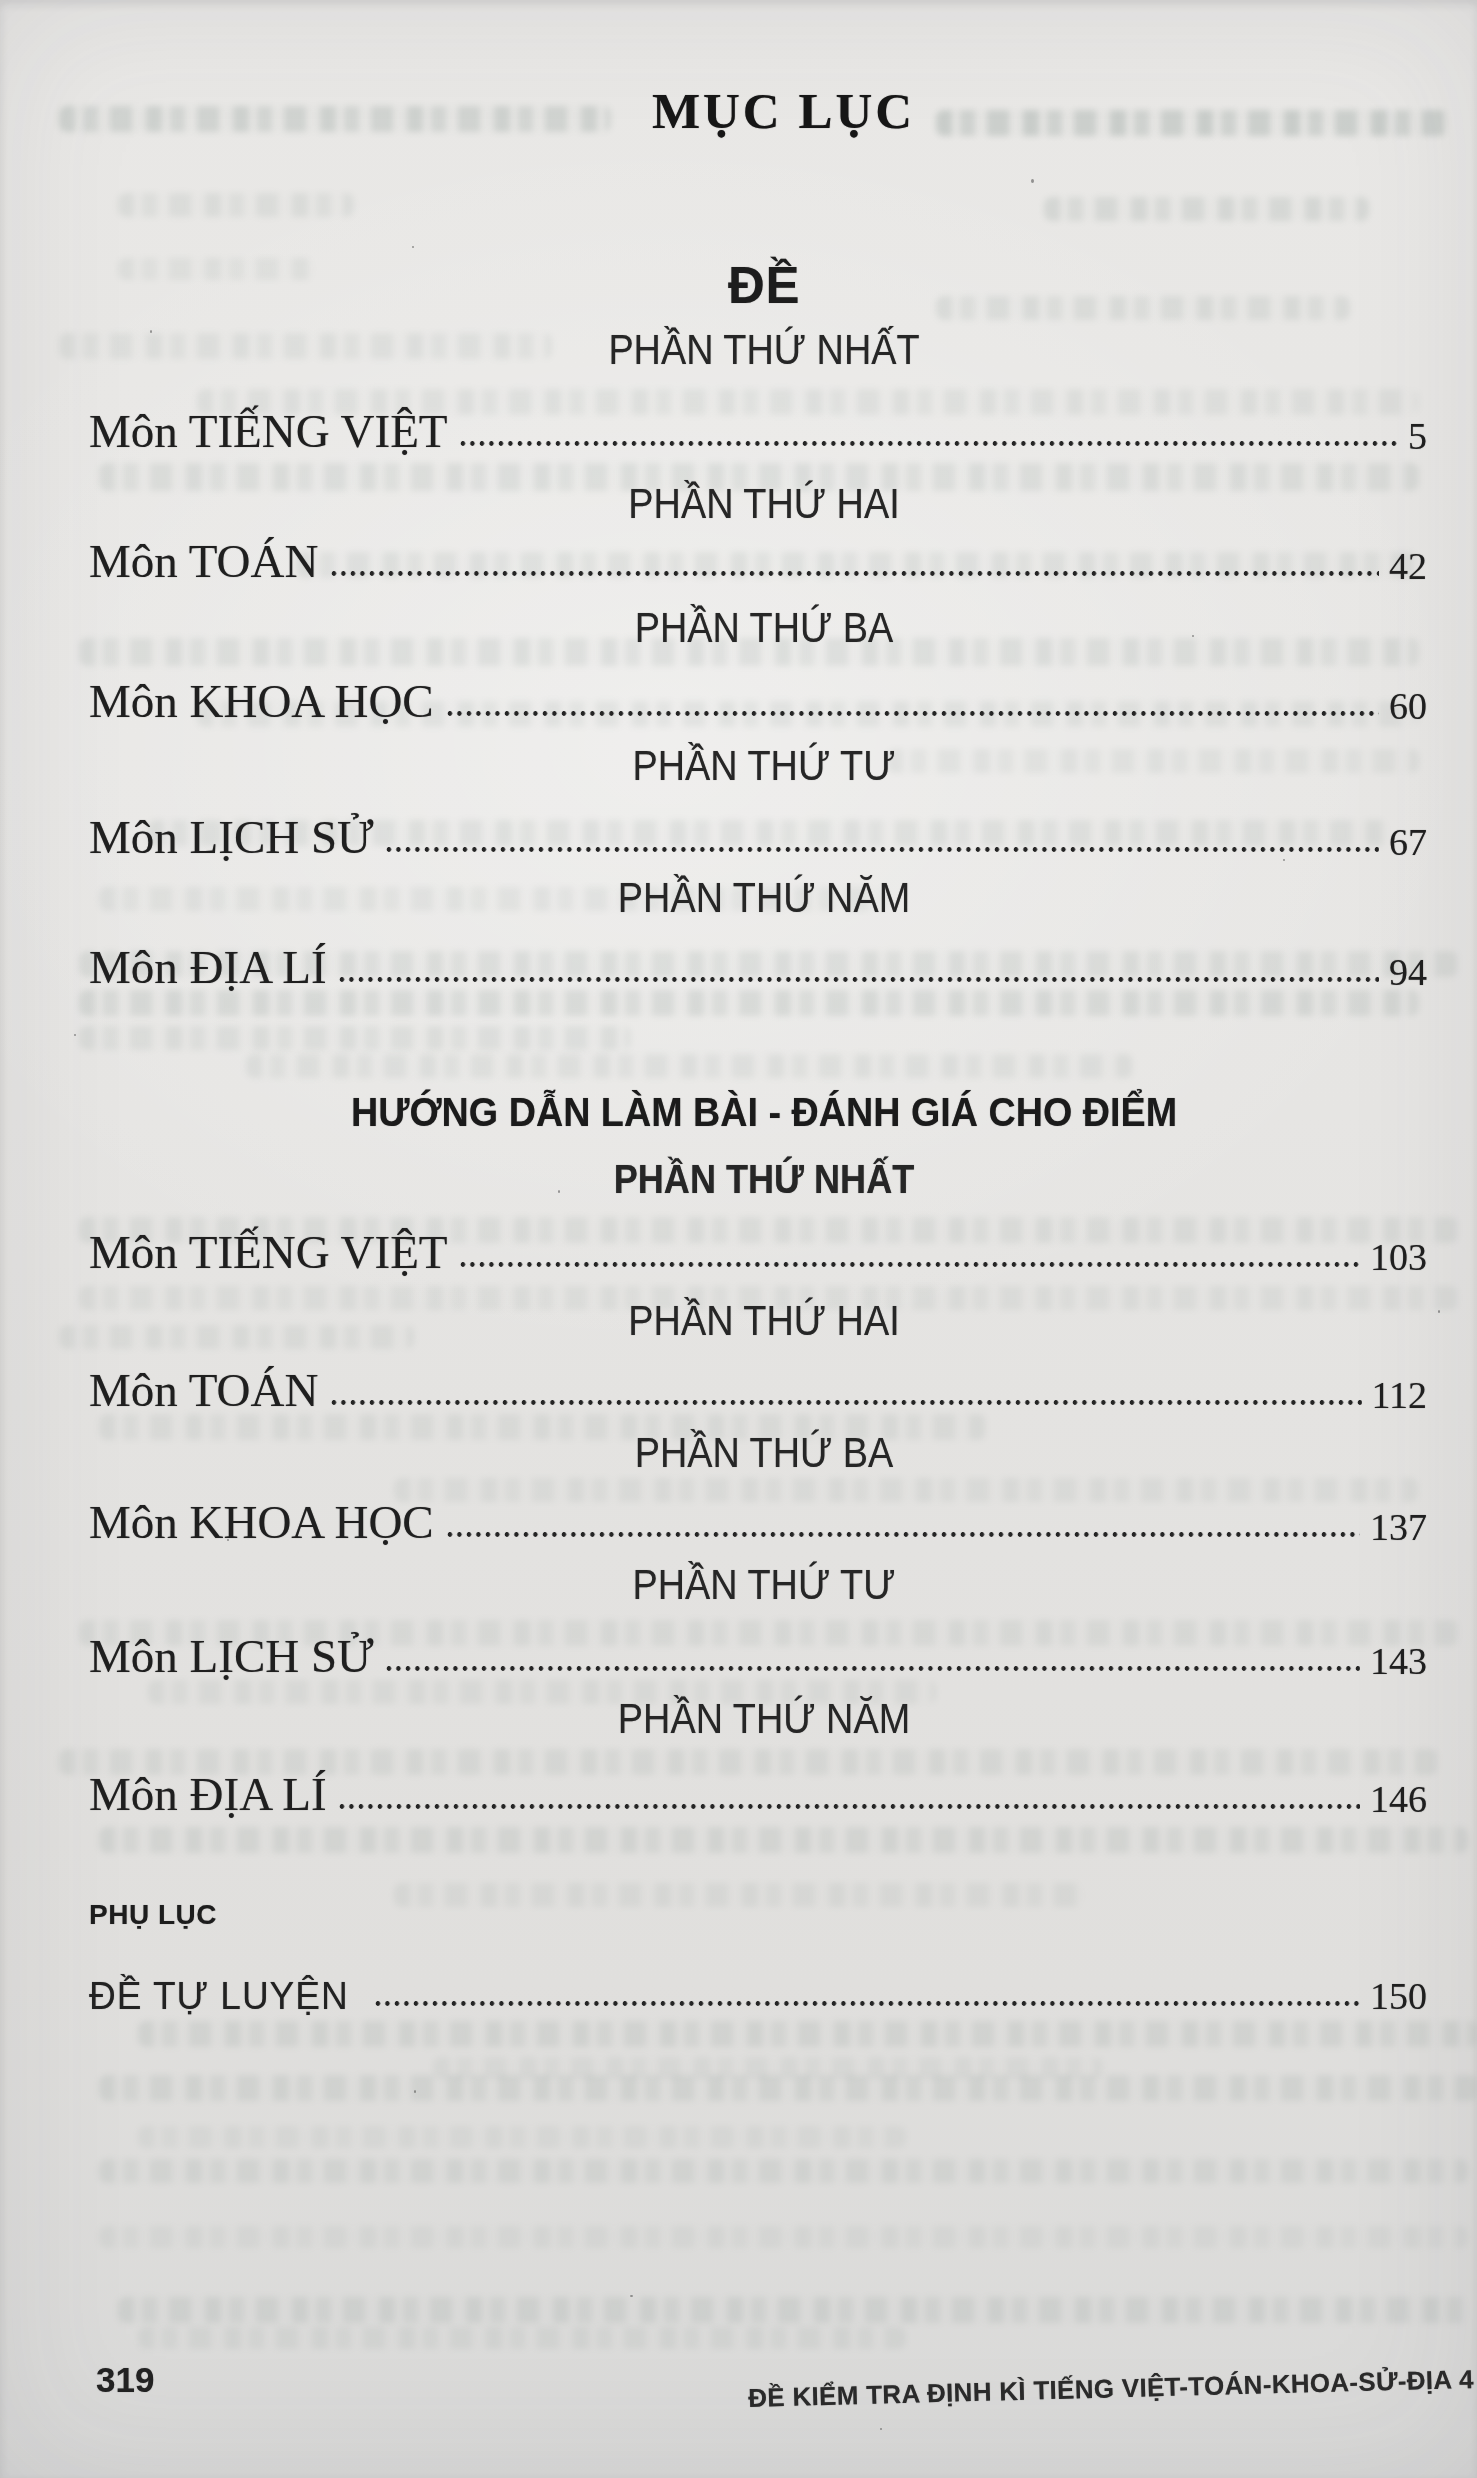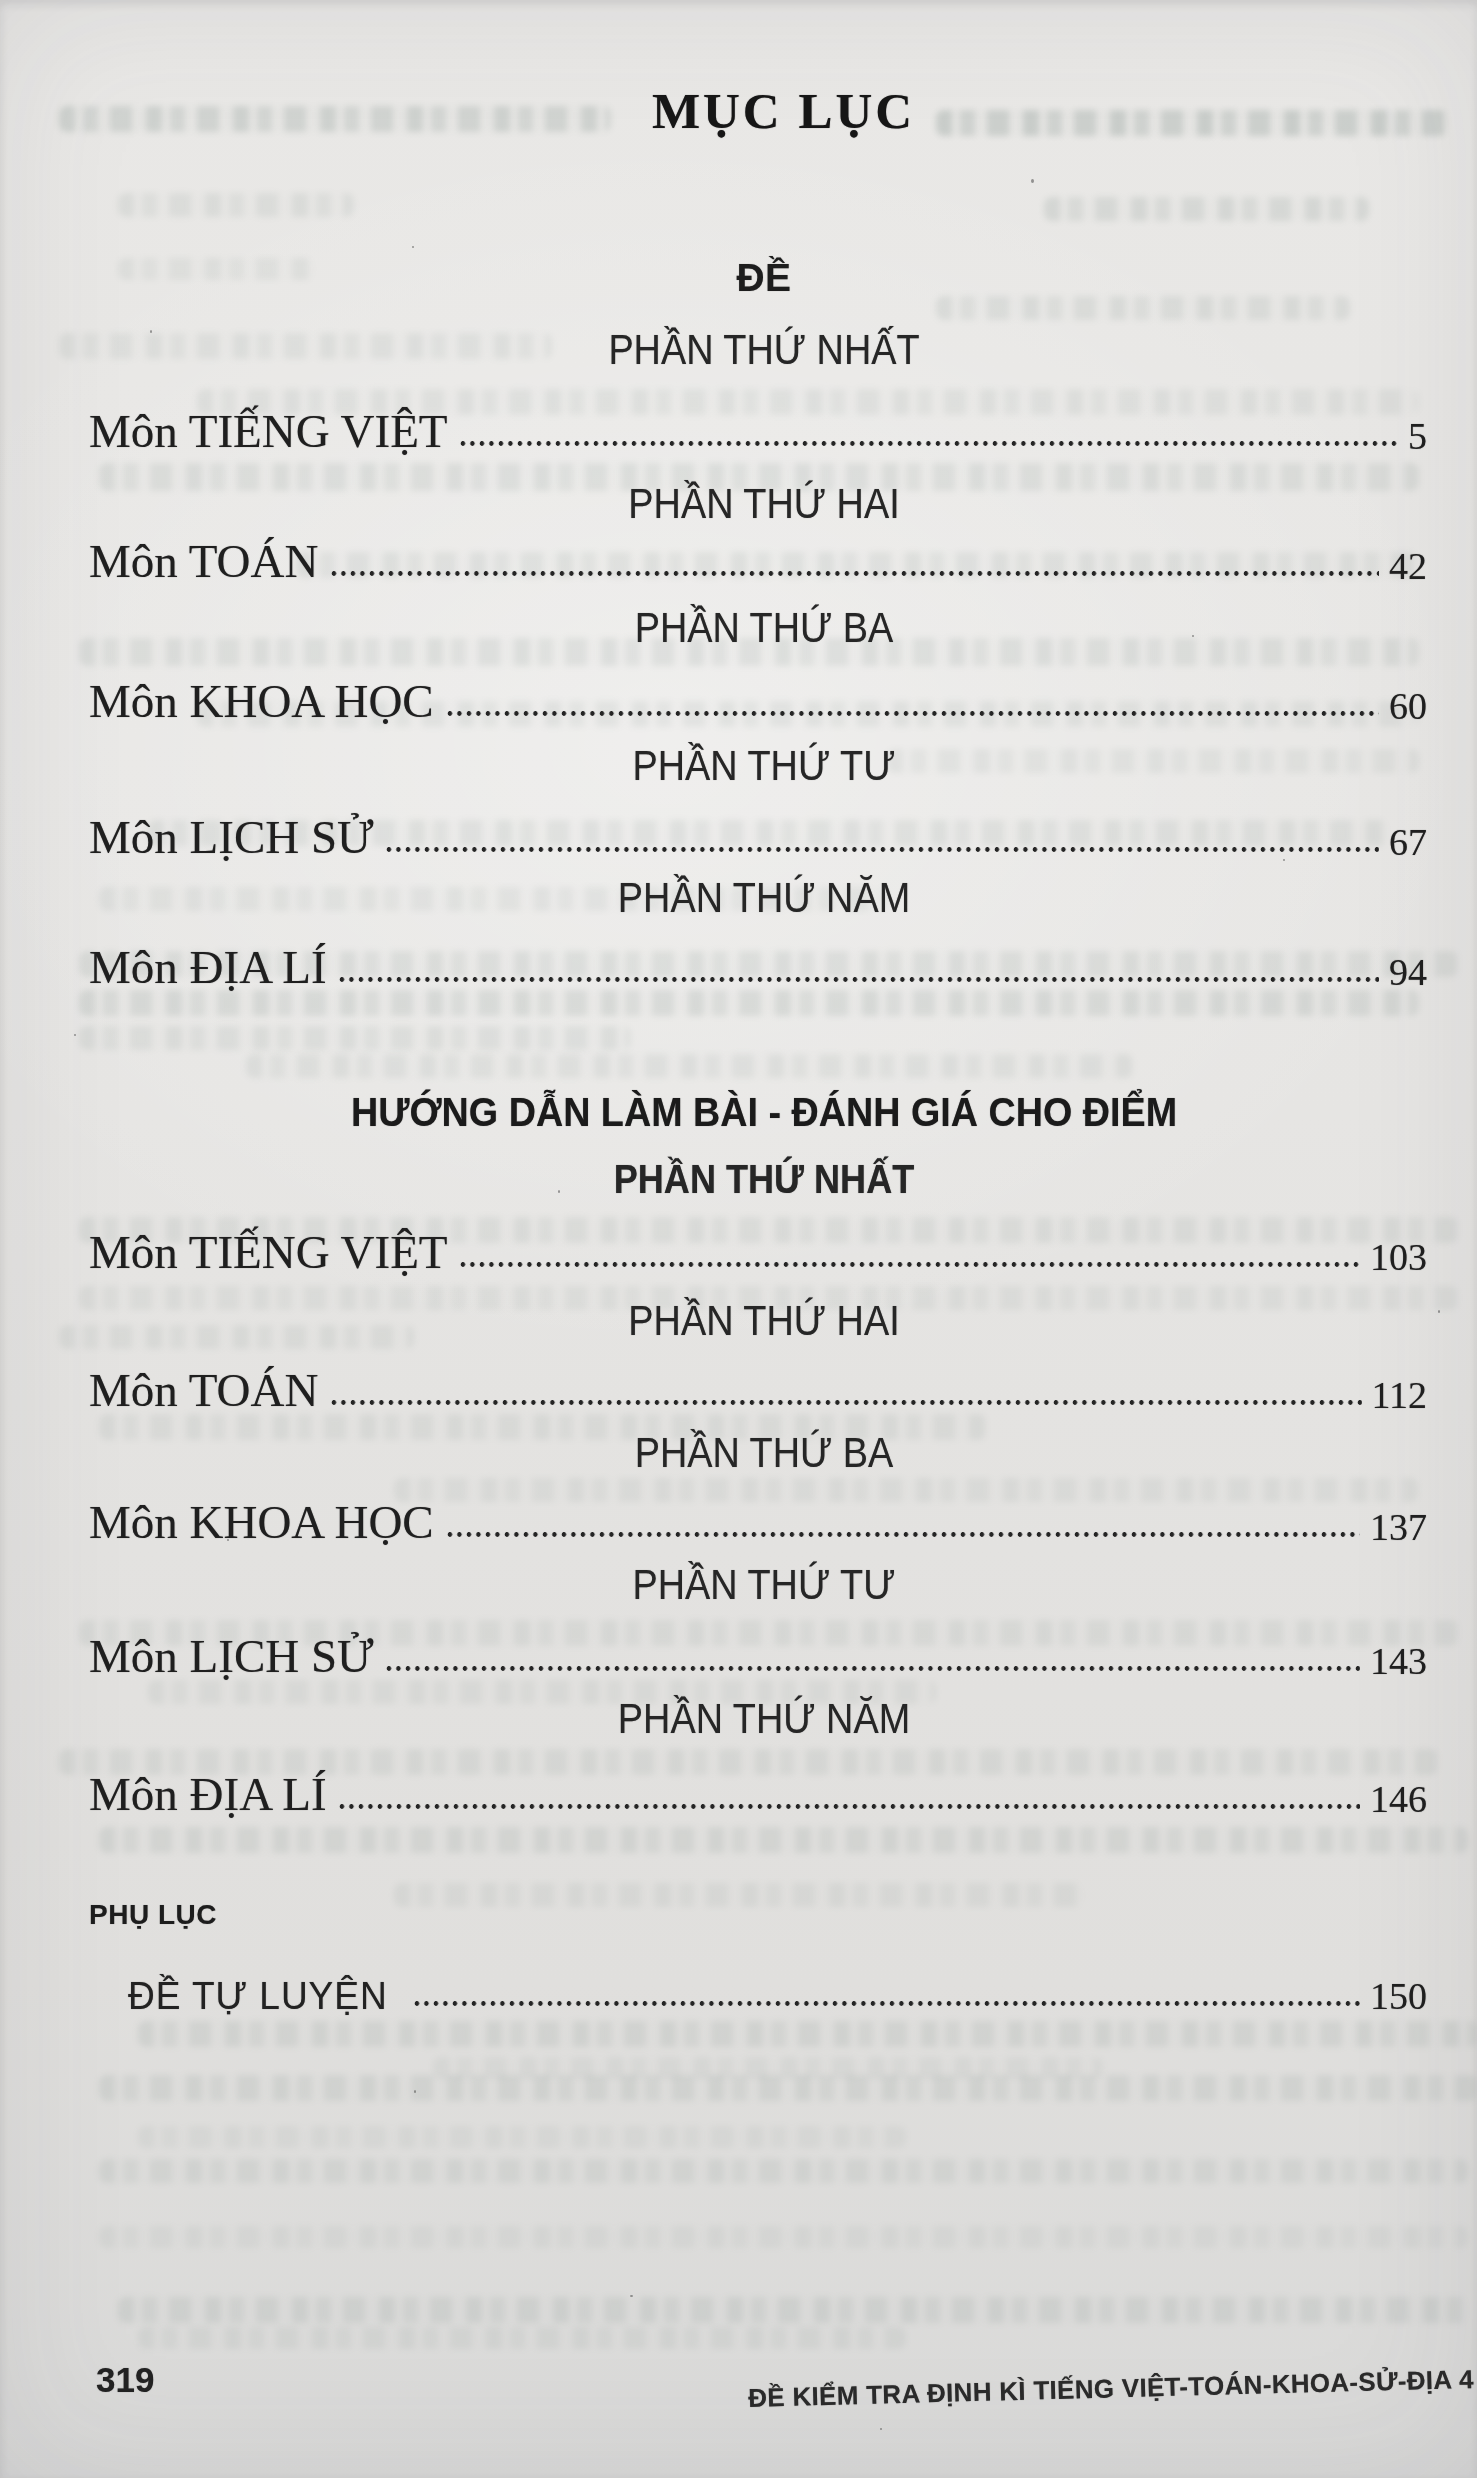--- a/index.html
+++ b/index.html
@@ -33,21 +33,21 @@
   
   .row{position:absolute;left:89px;right:39px;color:#1e1e1e;}
   .center{text-align:center;}
   .title{
     font-family:"Liberation Serif", serif;font-weight:700;
     font-size:51px;letter-spacing:3px;color:#161616;
     text-shadow:0 0 1px rgba(20,20,20,.55);
   }
   .head-sans{
     font-family:"Liberation Sans", sans-serif;font-weight:700;
-    font-size:39px;color:#1d1d1d;letter-spacing:0.5px;
+    font-size:51px;color:#1d1d1d;letter-spacing:0.5px;
     text-shadow:0 0 1px rgba(25,25,25,.4);
   }
   .part{
     font-family:"Liberation Sans", sans-serif;font-weight:400;
     font-size:43px;color:#262626;letter-spacing:0;
     transform:scaleX(.88);transform-origin:center;
     text-shadow:0 0 1px rgba(30,30,30,.45);
     white-space:nowrap;
   }
   .part.bold{font-weight:700;font-size:41px;text-shadow:0 0 1px rgba(20,20,20,.55);}
@@ -216,21 +216,21 @@
   </div>
 
   <div class="row center part" style="top:1694px;">PHẦN THỨ NĂM</div>
   <div class="row entry" style="top:1765px;">
     <span class="label">Môn ĐỊA LÍ</span>
     <span class="dots"></span>
     <span class="page">146</span>
   </div>
 
   <div class="row head-sans" style="top:1899px;font-size:28px;">PHỤ LỤC</div>
-  <div class="row entry" style="top:1972px;margin-left:39px;">
+  <div class="row entry" style="top:1972px;">
     <span class="label sans">ĐỀ TỰ LUYỆN</span>
     <span class="dots"></span>
     <span class="page">150</span>
   </div>
 
   <div class="footer-num">319</div>
   <div class="footer-title">ĐỀ KIỂM TRA ĐỊNH KÌ TIẾNG VIỆT-TOÁN-KHOA-SỬ-ĐỊA 4</div>
 
 </div>
 

